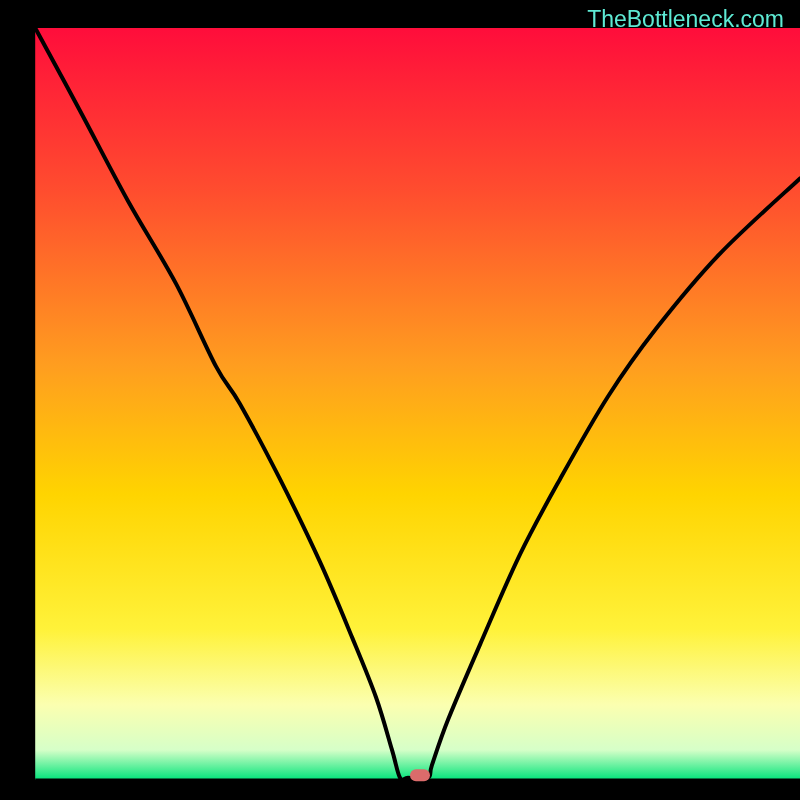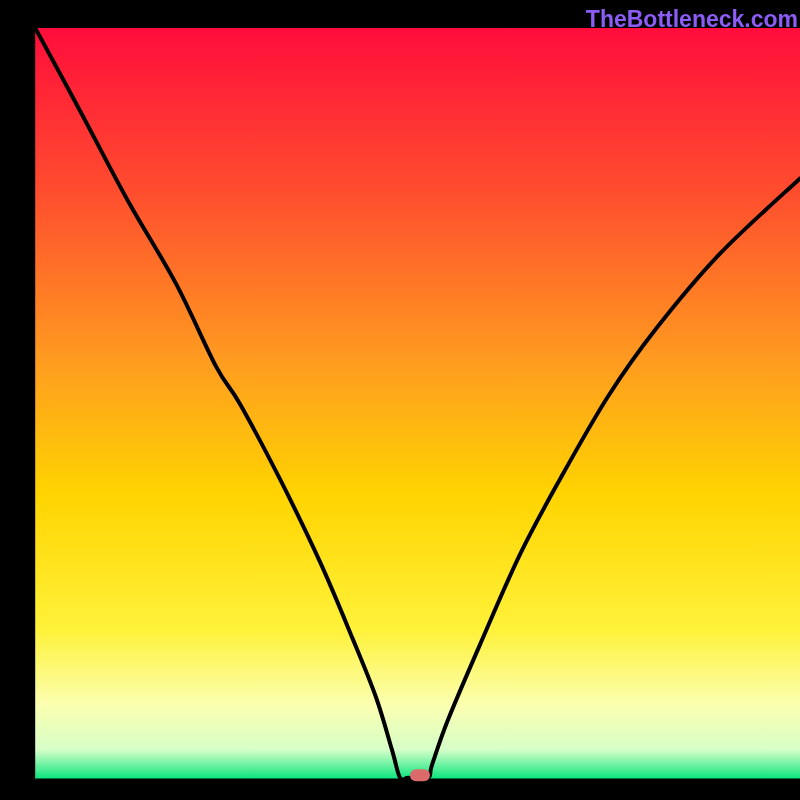--- a/index.html
+++ b/index.html
@@ -14,24 +14,24 @@
   .chart-container {
     position: absolute;
     top: 0;
     left: 0;
     width: 800px;
     height: 800px;
   }
   .watermark {
     position: absolute;
     top: 6px;
-    right: 2px;
-    color: #8b5cf6;
+    right: 16px;
+    color: #5eead4;
     font-size: 23px;
-    font-weight: 700;
+    font-weight: 400;
     z-index: 10;
   }
   svg {
     display: block;
   }
 </style>
 </head>
 <body>
 
 <div class="chart-container">

